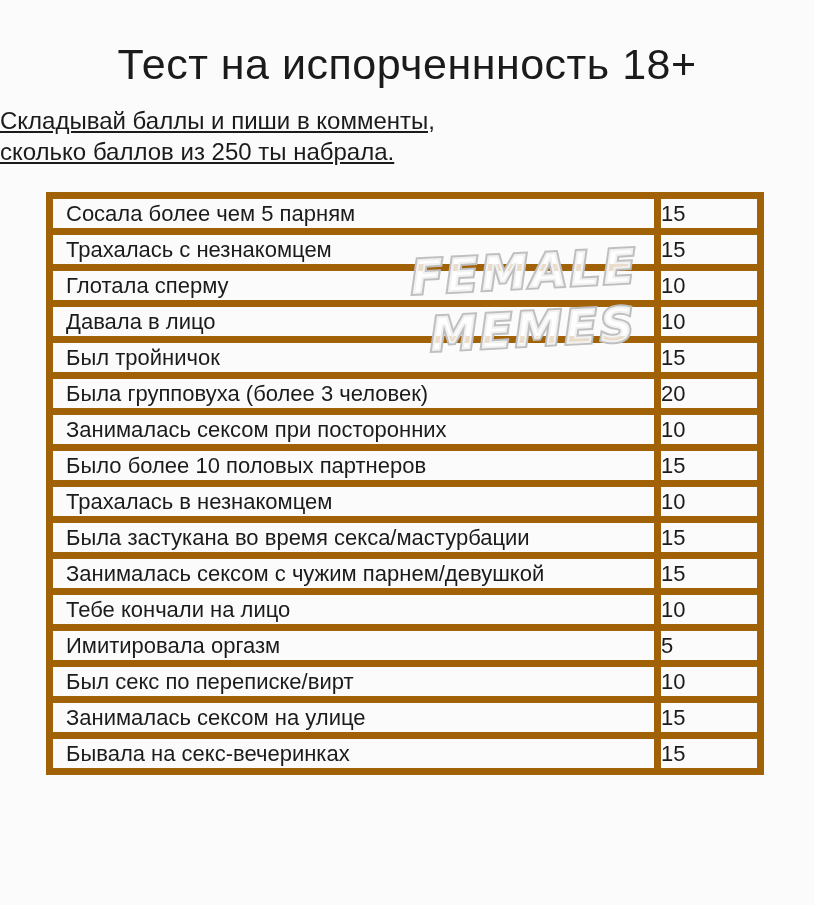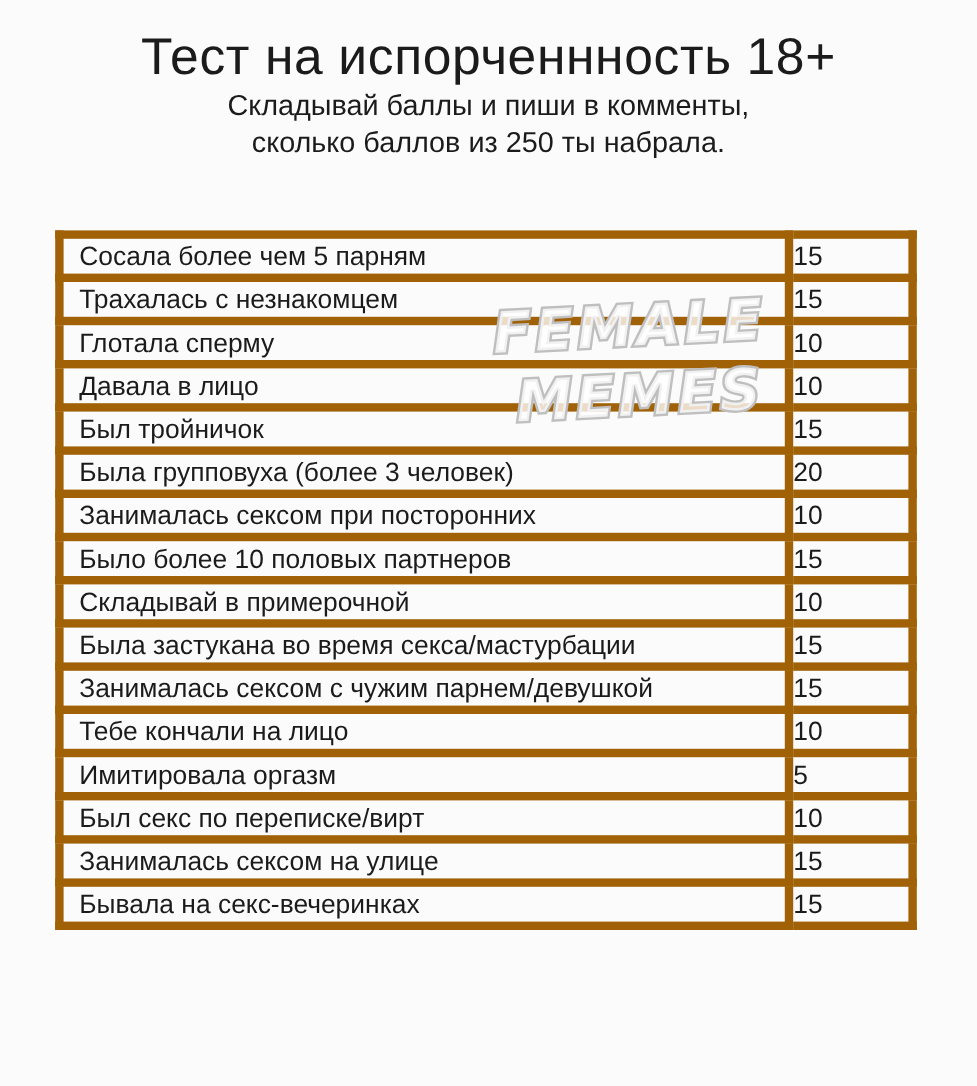--- a/index.html
+++ b/index.html
@@ -9,28 +9,28 @@
     position: relative;
     background: #fbfbfb;
     color: #1b1b1b;
     font-family: "Liberation Sans", sans-serif;
     overflow: hidden;
   }
   .title {
     text-align: center;
     font-size: 43px;
     font-weight: 400;
-    margin: 0;
+    margin: 16px;
     padding-top: 24px;
     letter-spacing: 0.5px;
   }
   .subtitle {
-    text-align: center;
     font-size: 24px;
     line-height: 31px;
+    text-decoration: underline;
   }
   .table-wrap {
     position: absolute;
     left: 46px;
     top: 192px;
     width: 718px;
   }
   table.score-table {
     border-collapse: collapse;
     width: 100%;
@@ -107,21 +107,21 @@
         </tr>
         <tr>
           <td>Занималась сексом при посторонних</td>
           <td class="score">10</td>
         </tr>
         <tr>
           <td>Было более 10 половых партнеров</td>
           <td class="score">15</td>
         </tr>
         <tr>
-          <td>Складывай в примерочной</td>
+          <td>Трахалась в незнакомцем</td>
           <td class="score">10</td>
         </tr>
         <tr>
           <td>Была застукана во время секса/мастурбации</td>
           <td class="score">15</td>
         </tr>
         <tr>
           <td>Занималась сексом с чужим парнем/девушкой</td>
           <td class="score">15</td>
         </tr>

